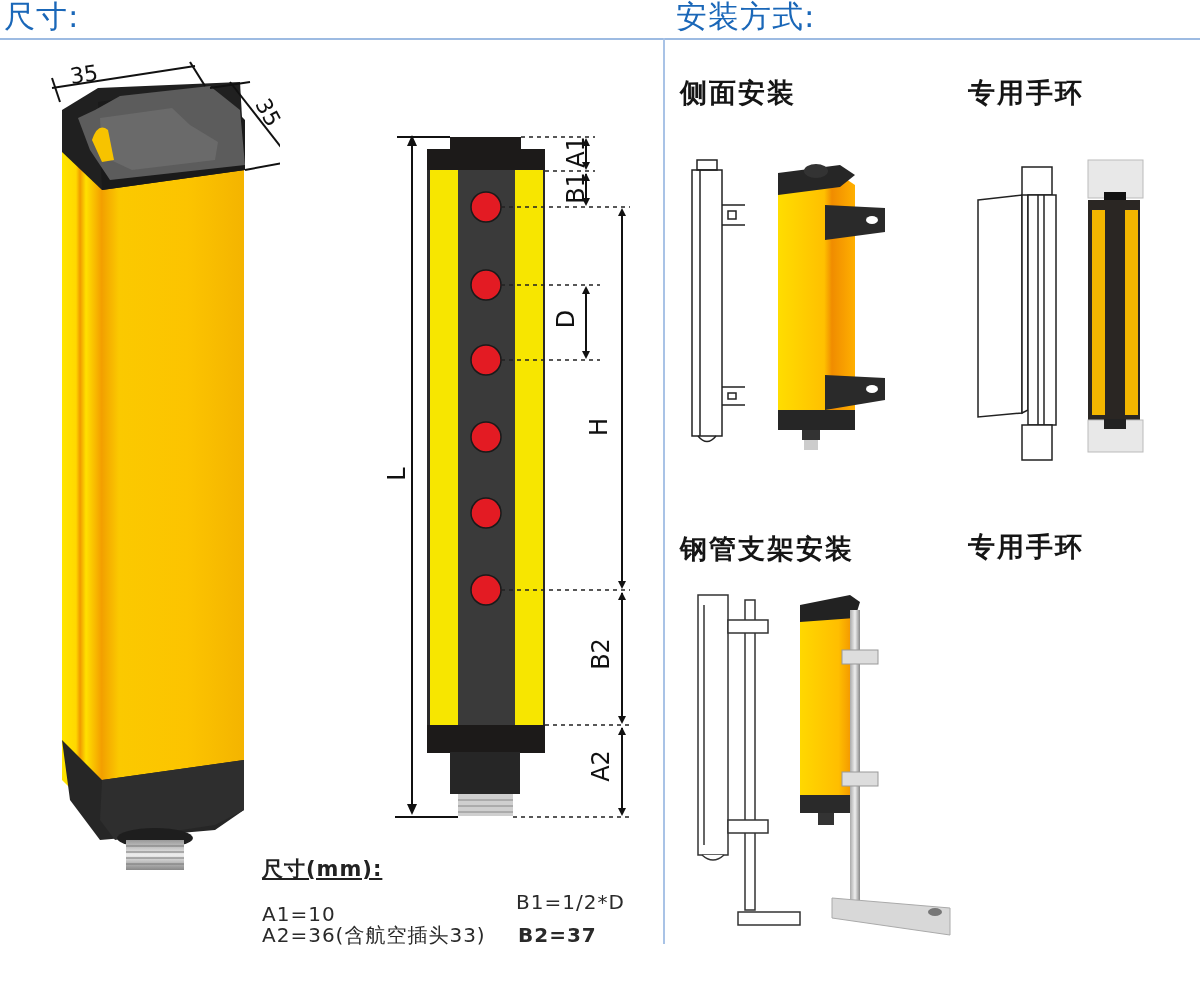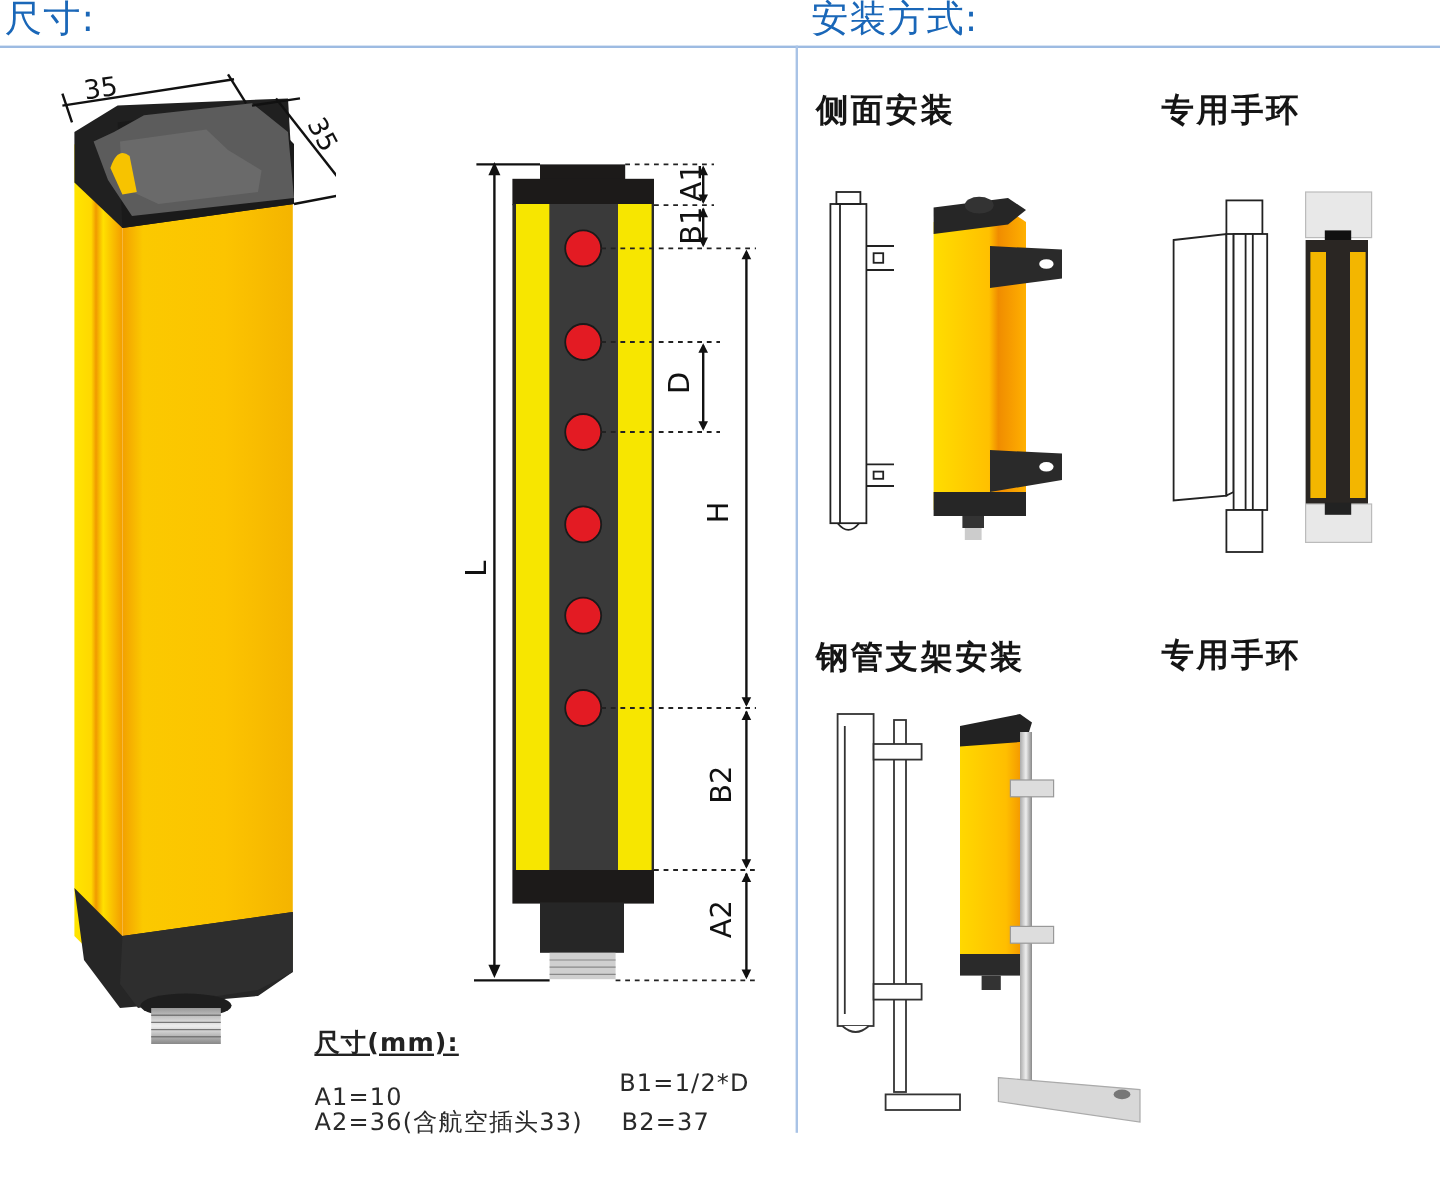--- a/index.html
+++ b/index.html
@@ -154,21 +154,21 @@
 <div class="abs" style="left:557px; top:305px; font-size:24px; color:#111; transform:rotate(-90deg);">D</div>
 <div class="abs" style="left:590px; top:413px; font-size:24px; color:#111; transform:rotate(-90deg);">H</div>
 <div class="abs" style="left:390px; top:460px; font-size:24px; color:#111; transform:rotate(-90deg);">L</div>
 <div class="abs" style="left:585px; top:640px; font-size:24px; color:#111; transform:rotate(-90deg);">B2</div>
 <div class="abs" style="left:585px; top:752px; font-size:24px; color:#111; transform:rotate(-90deg);">A2</div>
 
 <div class="spec-head">尺寸(mm):</div>
 <div class="spec" style="left:262px; top:888px;margin-top:12px;">A1=10</div>
 <div class="spec" style="left:516px; top:888px;text-align:right;">B1=1/2*D</div>
 <div class="spec" style="left:262px; top:921px;">A2=36(含航空插头33)</div>
-<div class="spec" style="left:518px; top:921px;">B2=37</div>
+<div class="spec" style="left:518px; top:921px;font-weight:bold;">B2=37</div>
 
 <div class="sub-title" style="left:680px; top:76px;">侧面安装</div>
 <div class="sub-title" style="left:968px; top:76px;">专用手环</div>
 <div class="sub-title" style="left:680px; top:532px;">钢管支架安装</div>
 <div class="sub-title" style="left:968px; top:530px;">专用手环</div>
 
 <svg class="abs" style="left:680px; top:155px;" width="220" height="300">
   <g fill="none" stroke="#222" stroke-width="1.5">
     <rect x="17" y="5" width="20" height="10"></rect>
     <rect x="12" y="15" width="30" height="266"></rect>

